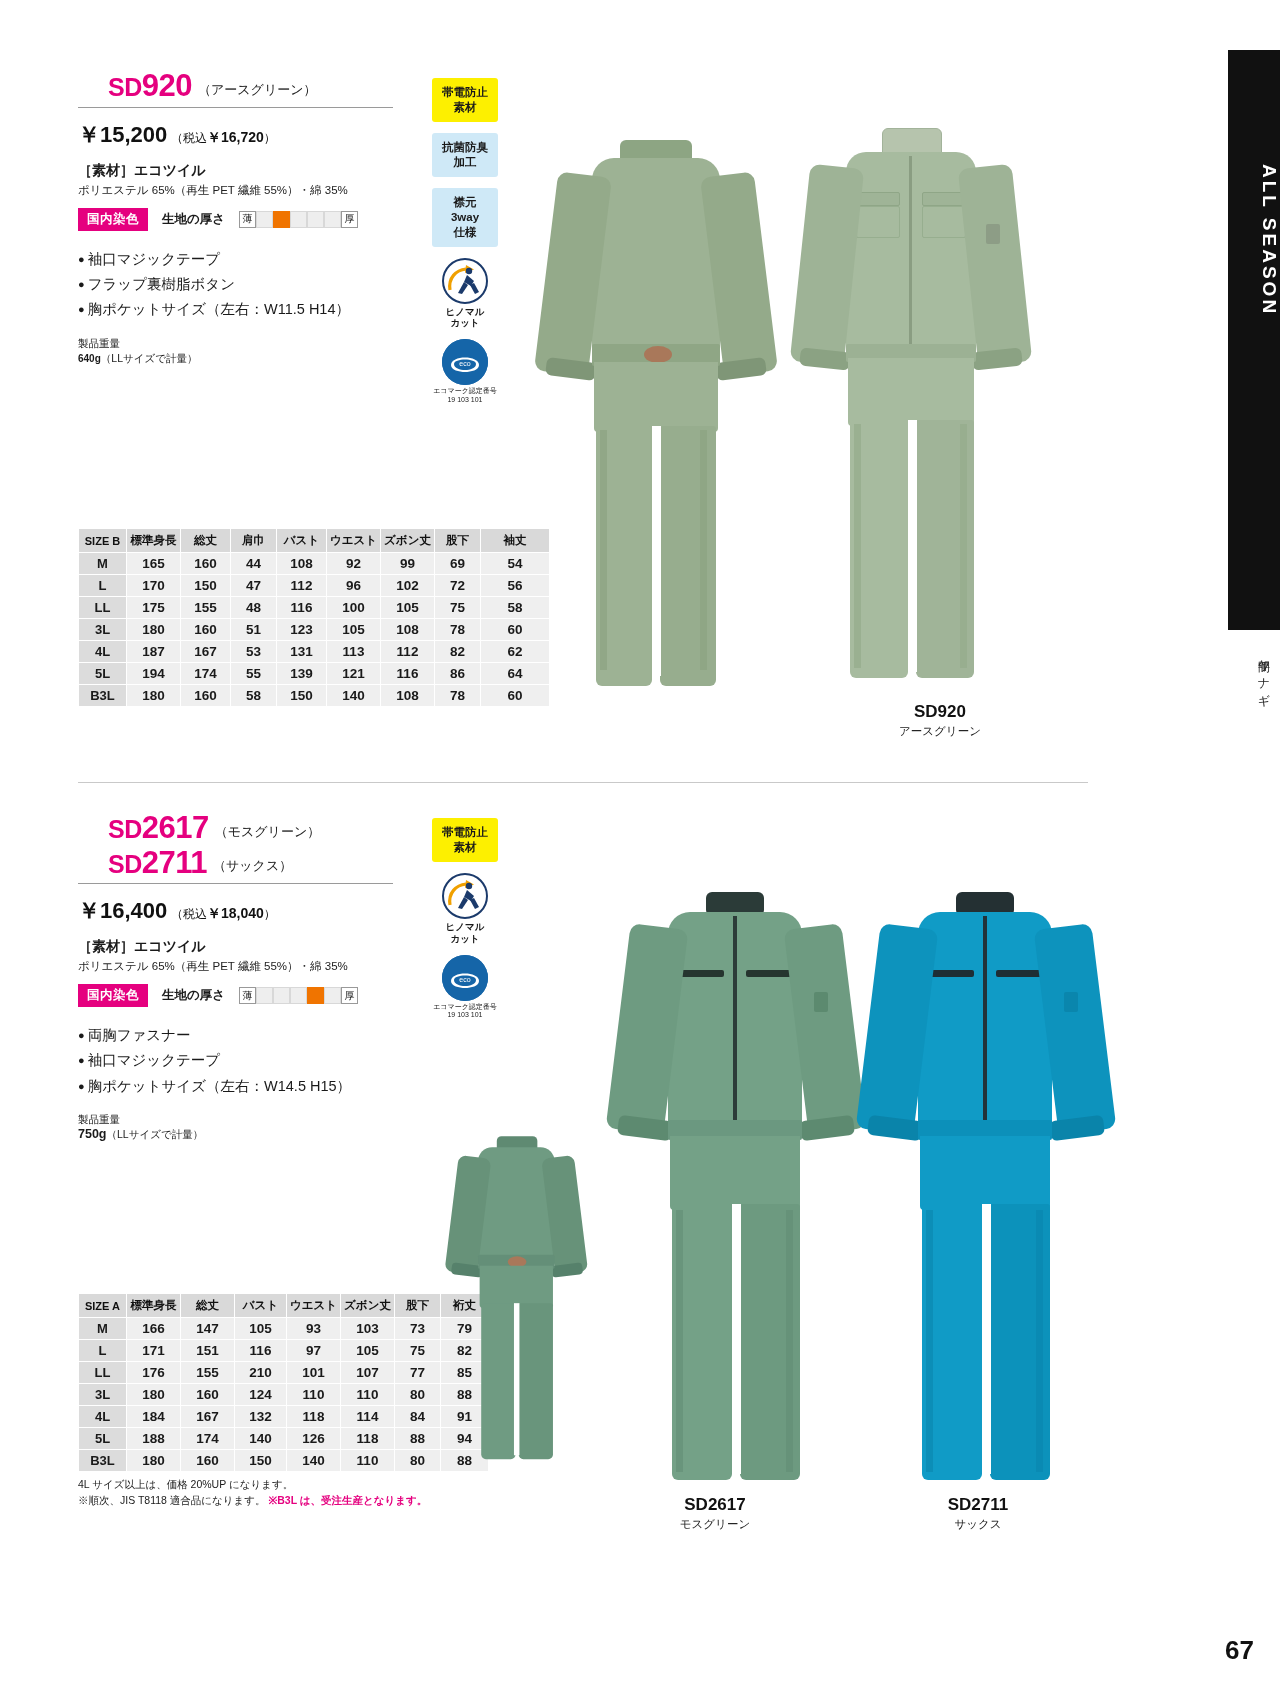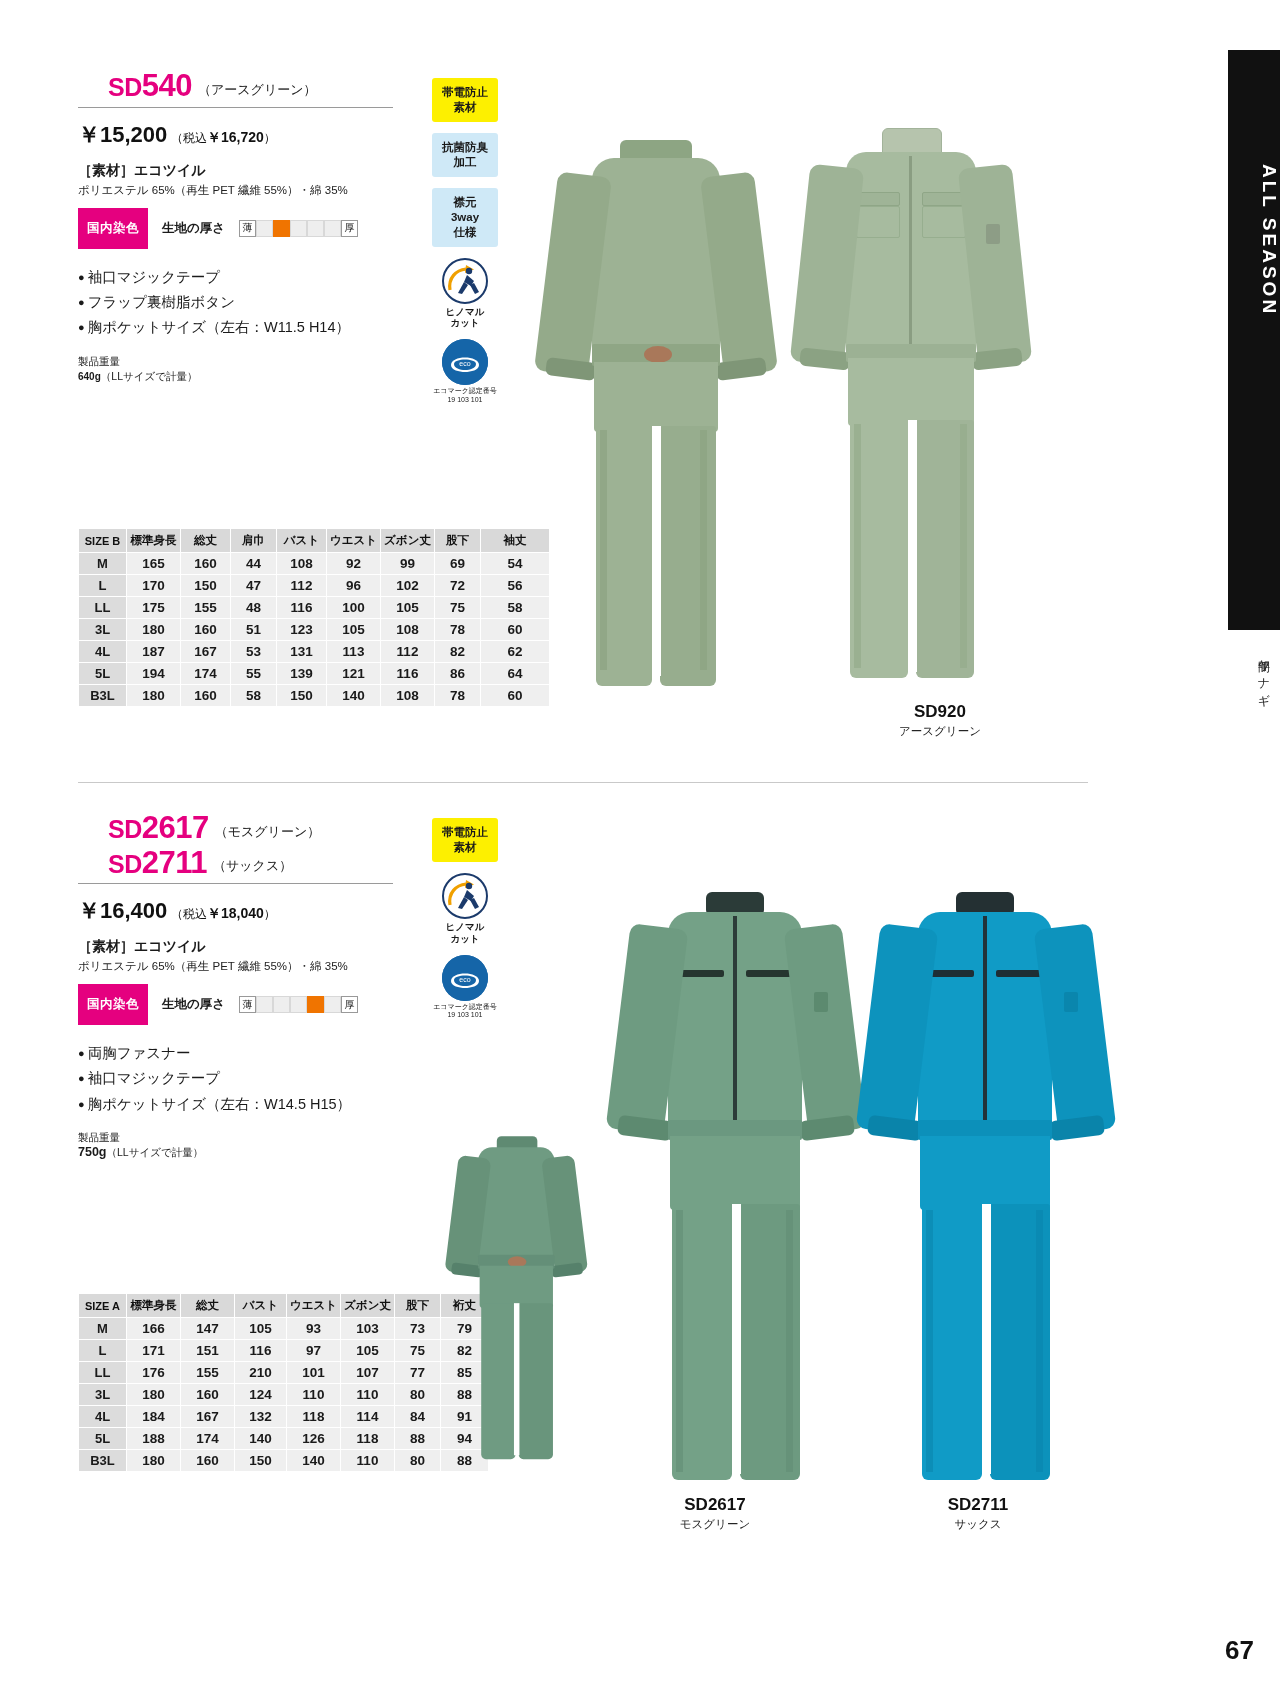--- a/index.html
+++ b/index.html
@@ -52,21 +52,21 @@
   .price .big { font-size:22px; font-weight:bold;text-align:right; }
   .price .tax { font-size:12px; }
   .price .tax b { font-size:14px; }
 
   .material { margin-top:12px; font-size:14px; font-weight:bold; }
   .material-sub { font-size:11.5px; margin-top:3px; color:#222; }
 
   .dyerow { margin-top:10px; display:flex; align-items:center; gap:14px; }
   .dye-badge {
     background:#e5007f; color:#fff; font-size:12.5px; font-weight:bold;
-    padding:12px 9px; letter-spacing:0.5px;
+    padding:3px 9px; letter-spacing:0.5px;
   }
   .thick-label { font-size:12.5px; font-weight:bold; }
   .thick-scale { display:flex; align-items:stretch; }
   .thick-scale .cap {
     border:1px solid #999; background:#fff; font-size:10px; width:17px;
     display:flex; align-items:center; justify-content:center;
   }
   .thick-scale .cell { width:17px; height:17px; border:1px solid #d8d8d8; background:#eeeeee; }
   .thick-scale .cell.on { background:#f07400; border-color:#f07400; }
 
@@ -156,21 +156,21 @@
 <div class="side-sub">年間ツナギ</div>
 
 <div class="page-num">67</div>
 
 <div class="divider"></div>
 
 <div class="prod" style="left:78px; top:70px; width:330px;">
 
   <div class="codeline">
     <div class="code">
-      <span class="pre">SD</span><span>540</span>
+      <span class="pre">SD</span><span>920</span>
     </div>
     <div class="colorname">（アースグリーン）</div>
   </div>
   <div class="rule"></div>
 
   <div class="price">
     <span class="big">￥15,200</span>
     <span class="tax"><span>（税込</span><b>￥16,720</b><span>）</span></span>
   </div>
 
@@ -570,20 +570,27 @@
         <td>180</td>
         <td>160</td>
         <td>150</td>
         <td>140</td>
         <td>110</td>
         <td>80</td>
         <td>88</td>
       </tr>
     </tbody>
   </table>
+  <div class="note">
+    <div>4L サイズ以上は、価格 20%UP になります。</div>
+    <div>
+      <span>※順次、JIS T8118 適合品になります。</span>
+      <span class="pink">※B3L は、受注生産となります。</span>
+    </div>
+  </div>
 </div>
 
 <div class="art" style="left:440px; top:880px; width:640px; height:700px;">
 
   <div class="cv" style="position:absolute; left:10px; top:250px; width:160px; height:420px; transform:scale(0.78); transform-origin:top left;">
     <div class="collar" style="left:60px; top:8px; width:52px; height:20px; background:#5f8a72;"></div>
     <div class="torso" style="left:36px; top:22px; width:98px; height:150px; background:#6f9b82; border-radius:18px 18px 0 0;"></div>
     <div class="sleeveL" style="left:2px; top:34px; width:42px; height:150px; background:#679279; transform:rotate(7deg);"></div>
     <div class="sleeveR" style="left:126px; top:34px; width:42px; height:150px; background:#679279; transform:rotate(-7deg);"></div>
     <div class="shade" style="left:2px; top:172px; width:40px; height:15px; background:#56816b; border-radius:5px; transform:rotate(7deg);"></div>

